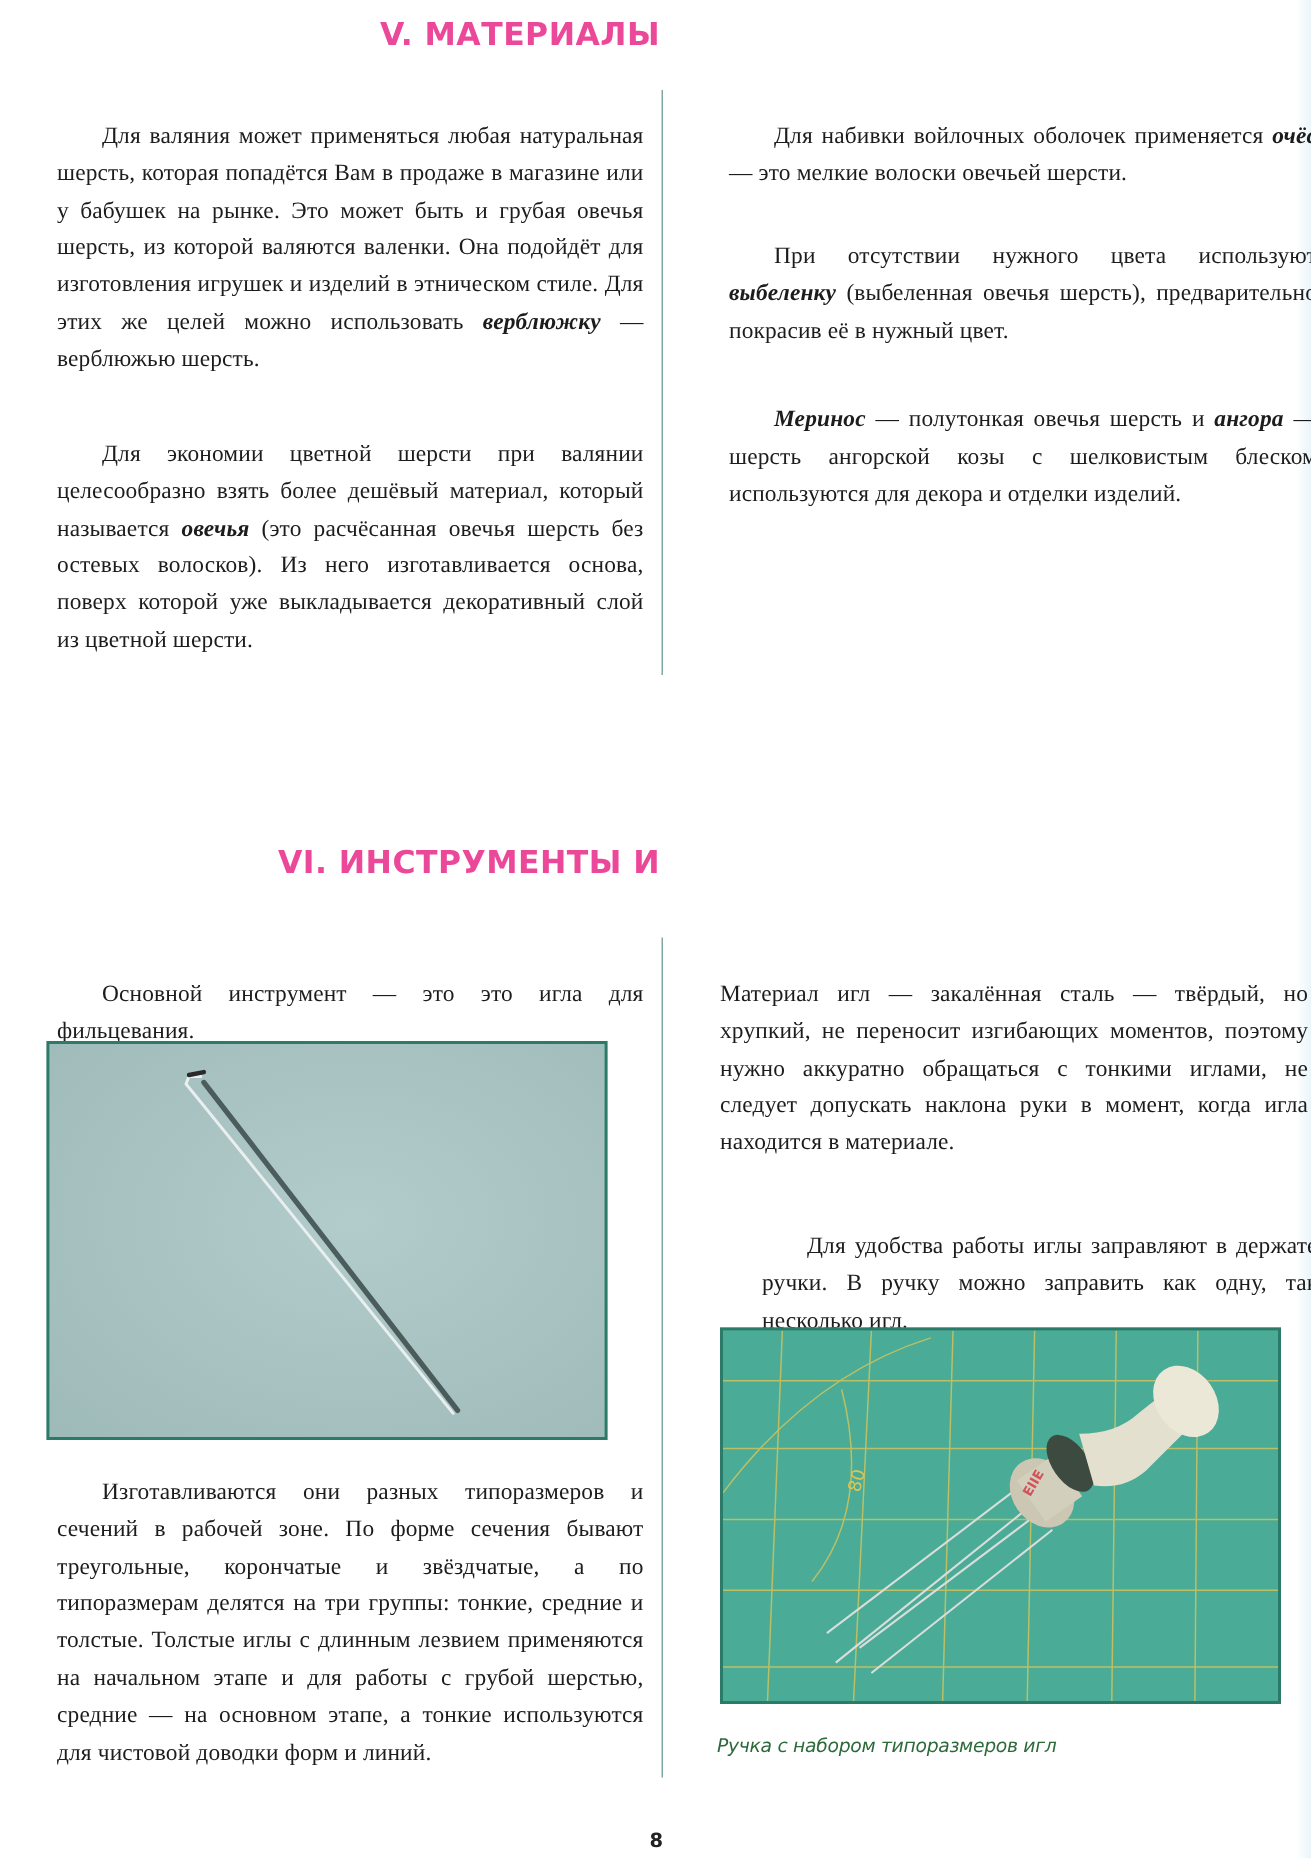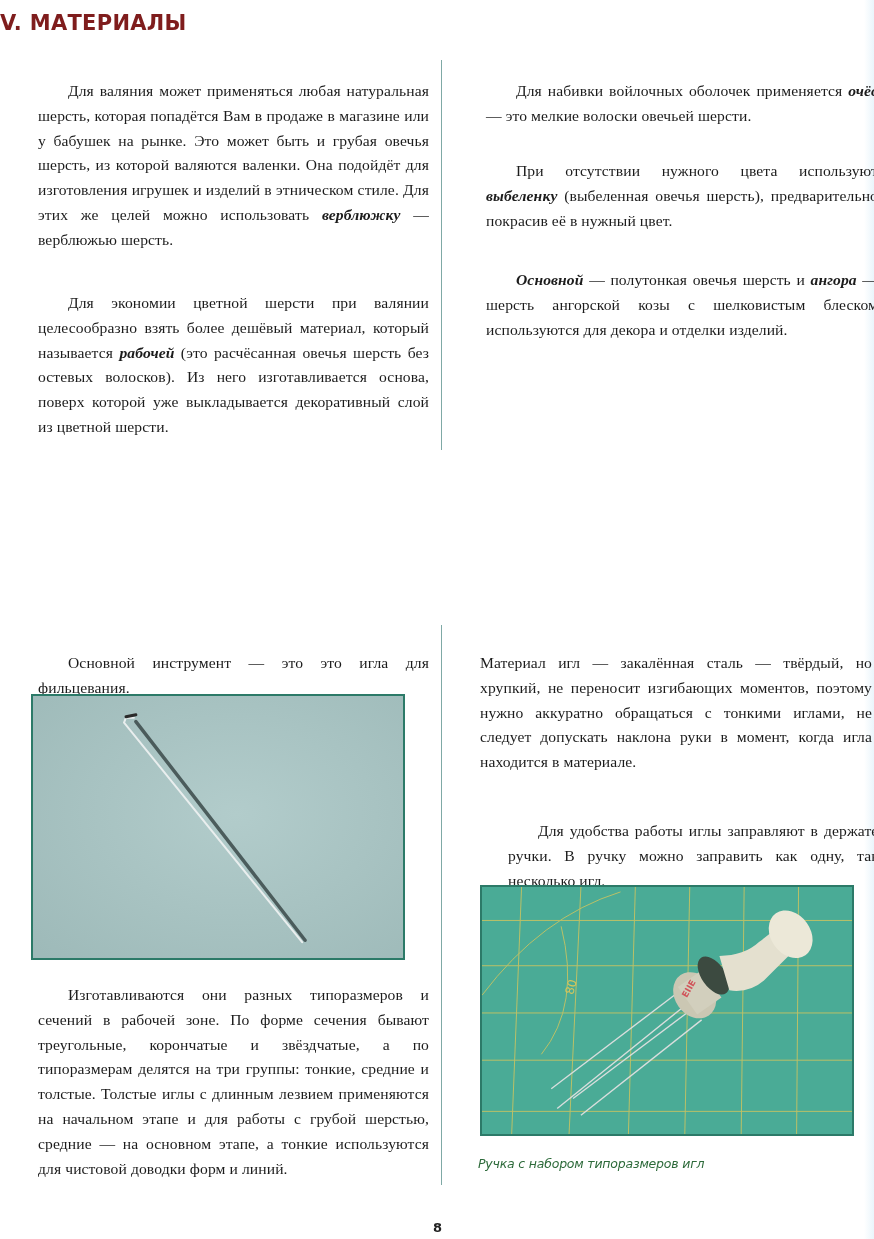--- a/index.html
+++ b/index.html
@@ -10,23 +10,23 @@
       color: #1c1c1c;
     }
     .right-edge {
       position: absolute; top: 0; right: 0; width: 10px; height: 100%;
       background: linear-gradient(to right, #ffffff, #eaf5fb);
     }
     .col-divider {
       position: absolute; left: 441px; width: 1px; background: #7fa9a6;
     }
     .section-title {
-      position: absolute; left: 0; width: 440px; text-align: left;
+      position: absolute; left: 0; width: 440px; text-align: right;
       font-family: "DejaVu Sans", "Liberation Sans", sans-serif;
-      font-weight: bold; color: #7f1d1d; letter-spacing: 0.3px;
+      font-weight: bold; color: #ec4899; letter-spacing: 0.3px;
       font-size: 21px; line-height: 23px;
       text-transform: uppercase;
     }
     .para {
       position: absolute; font-size: 15.6px; line-height: 24.8px;
       text-align: justify; margin: 16px; hyphens: manual;
       font-family: "Liberation Serif", "DejaVu Serif", serif;
       letter-spacing: 0.1px;
     }
     .para.indent { text-indent: 30px; }
@@ -51,27 +51,28 @@
 </head>
 <body>
 
 <div class="right-edge"></div>
 
 <div class="section-title" style="top:12px;">V. МАТЕРИАЛЫ</div>
 
 <div class="col-divider" style="top:60px; height:390px;"></div>
 
 <p class="para indent" style="left:22px; top:63px; width:391px;">Для валяния может применяться любая натуральная шерсть, которая попадётся Вам в продаже в магазине или у бабушек на рынке. Это может быть и грубая овечья шерсть, из которой валяются валенки. Она подойдёт для изготовления игрушек и изделий в этническом стиле. Для этих же целей можно использовать <b>верблюжку</b> — верблюжью шерсть.</p>
-<p class="para indent" style="left:22px; top:275px; width:391px;">Для экономии цветной шерсти при валянии целесообразно взять более дешёвый материал, который называется <b>рабочей</b> (это расчёсанная овечья шерсть без остевых волосков). Из него изготавливается основа, поверх которой уже выкладывается декоративный слой из цветной шерсти.</p>
+<p class="para indent" style="left:22px; top:275px; width:391px;">Для экономии цветной шерсти при валянии целесообразно взять более дешёвый материал, который называется <b>овечья</b> (это расчёсанная овечья шерсть без остевых волосков). Из него изготавливается основа, поверх которой уже выкладывается декоративный слой из цветной шерсти.</p>
 
 <p class="para indent" style="left:470px; top:63px; width:392px;">Для набивки войлочных оболочек применяется <b>очёс</b> — это мелкие волоски овечьей шерсти.</p>
 <p class="para indent" style="left:470px; top:143px; width:392px;">При отсутствии нужного цвета используют <b>выбеленку</b> (выбеленная овечья шерсть), предварительно покрасив её в нужный цвет.</p>
-<p class="para indent" style="left:470px; top:252px; width:392px;"><b>Основной</b> — полутонкая овечья шерсть и <b>ангора</b> — шерсть ангорской козы с шелковистым блеском используются для декора и отделки изделий.</p>
+<p class="para indent" style="left:470px; top:252px; width:392px;"><b>Меринос</b> — полутонкая овечья шерсть и <b>ангора</b> — шерсть ангорской козы с шелковистым блеском используются для декора и отделки изделий.</p>
 
 <div class="section-title" style="top:564px;">
+  <div>VI. ИНСТРУМЕНТЫ И</div>
 </div>
 
 <div class="col-divider" style="top:625px; height:560px;"></div>
 
 <p class="para indent" style="left:22px; top:635px; width:391px;">Основной инструмент — это это игла для фильцевания.</p>
 
 <div class="photo" style="left:31px; top:694px; width:374px; height:266px; background:#a9c4c3;">
   <svg viewBox="0 0 374 266" preserveAspectRatio="none">
     <defs>
       <radialGradient id="bg1" cx="55%" cy="45%" r="75%">

